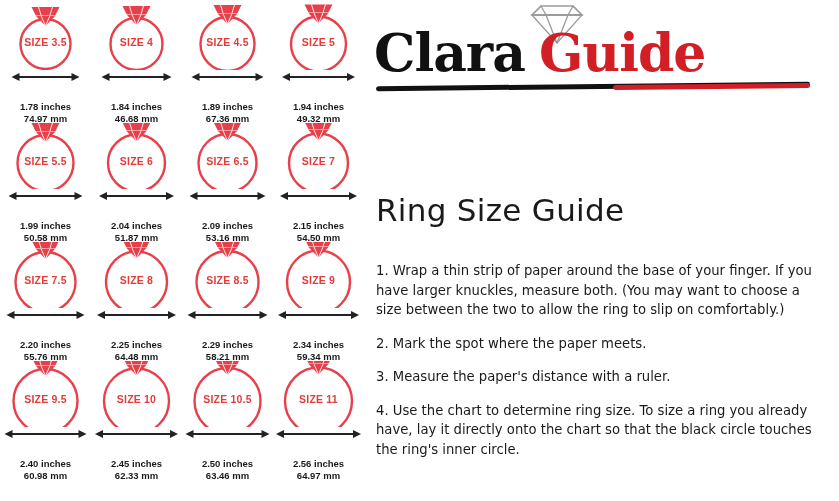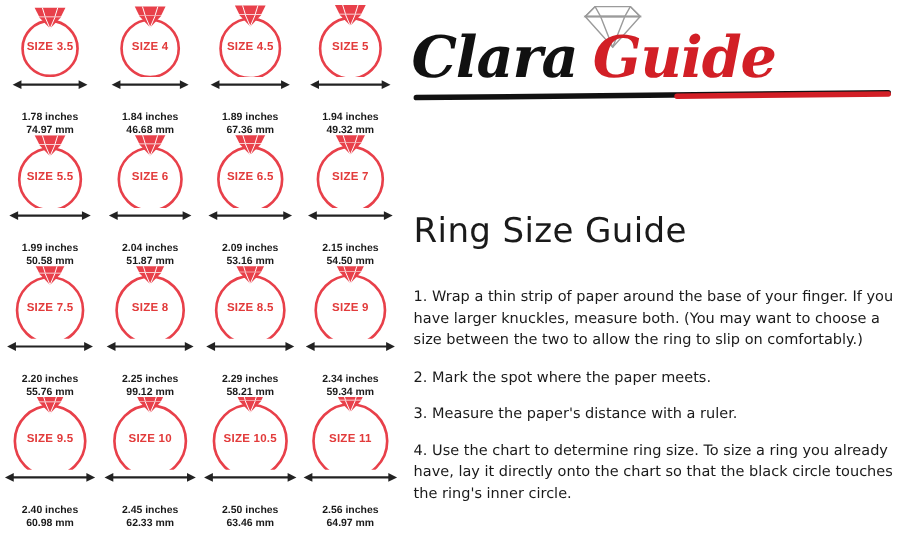--- a/index.html
+++ b/index.html
@@ -93,21 +93,20 @@
   }
   .logo-text {
     position: absolute;
     left: 6px;
     top: 22px;
     width: 460px;
     height: 70px;
   }
   .logo-clara, .logo-pucci {
     font-family: "DejaVu Serif", serif;
-    font-style: italic;
     font-weight: bold;
     font-size: 52px;
     letter-spacing: -1px;
   }
   .logo-clara { color: #111111; }
   .logo-pucci { color: #d21f26; }
   .logo-underline {
     position: absolute;
     left: 8px;
     top: 84px;
@@ -436,21 +435,21 @@
         </div>
         <div class="arrow-row">
           <svg width="91" height="14" viewBox="0 0 91 14" class="arrow-svg">
             <path d="M13,7 L78,7" stroke="#222222" stroke-width="2"></path>
             <path d="M6,7 L14,3 L14,11 Z" fill="#222222"></path>
             <path d="M85,7 L77,3 L77,11 Z" fill="#222222"></path>
           </svg>
         </div>
         <div class="meas">
           <div>2.25 inches</div>
-          <div>99.12 mm</div>
+          <div>64.48 mm</div>
         </div>
       </div>
       <div class="cell">
         <div class="ring-wrap">
           <svg width="91" height="66" viewBox="0 0 91 66" class="ring-svg">
             <circle cx="45.5" cy="40" r="31" fill="none" stroke="#e8404a" stroke-width="2.4"></circle>
             <g fill="#e8404a">
               <path d="M31.5,-3 L59.5,-3 L55.5,5 L35.5,5 Z"></path>
               <path d="M35.5,5.6 L55.5,5.6 L45.5,16 Z"></path>
               <g stroke="#ffffff" stroke-width="0.9" fill="none">

